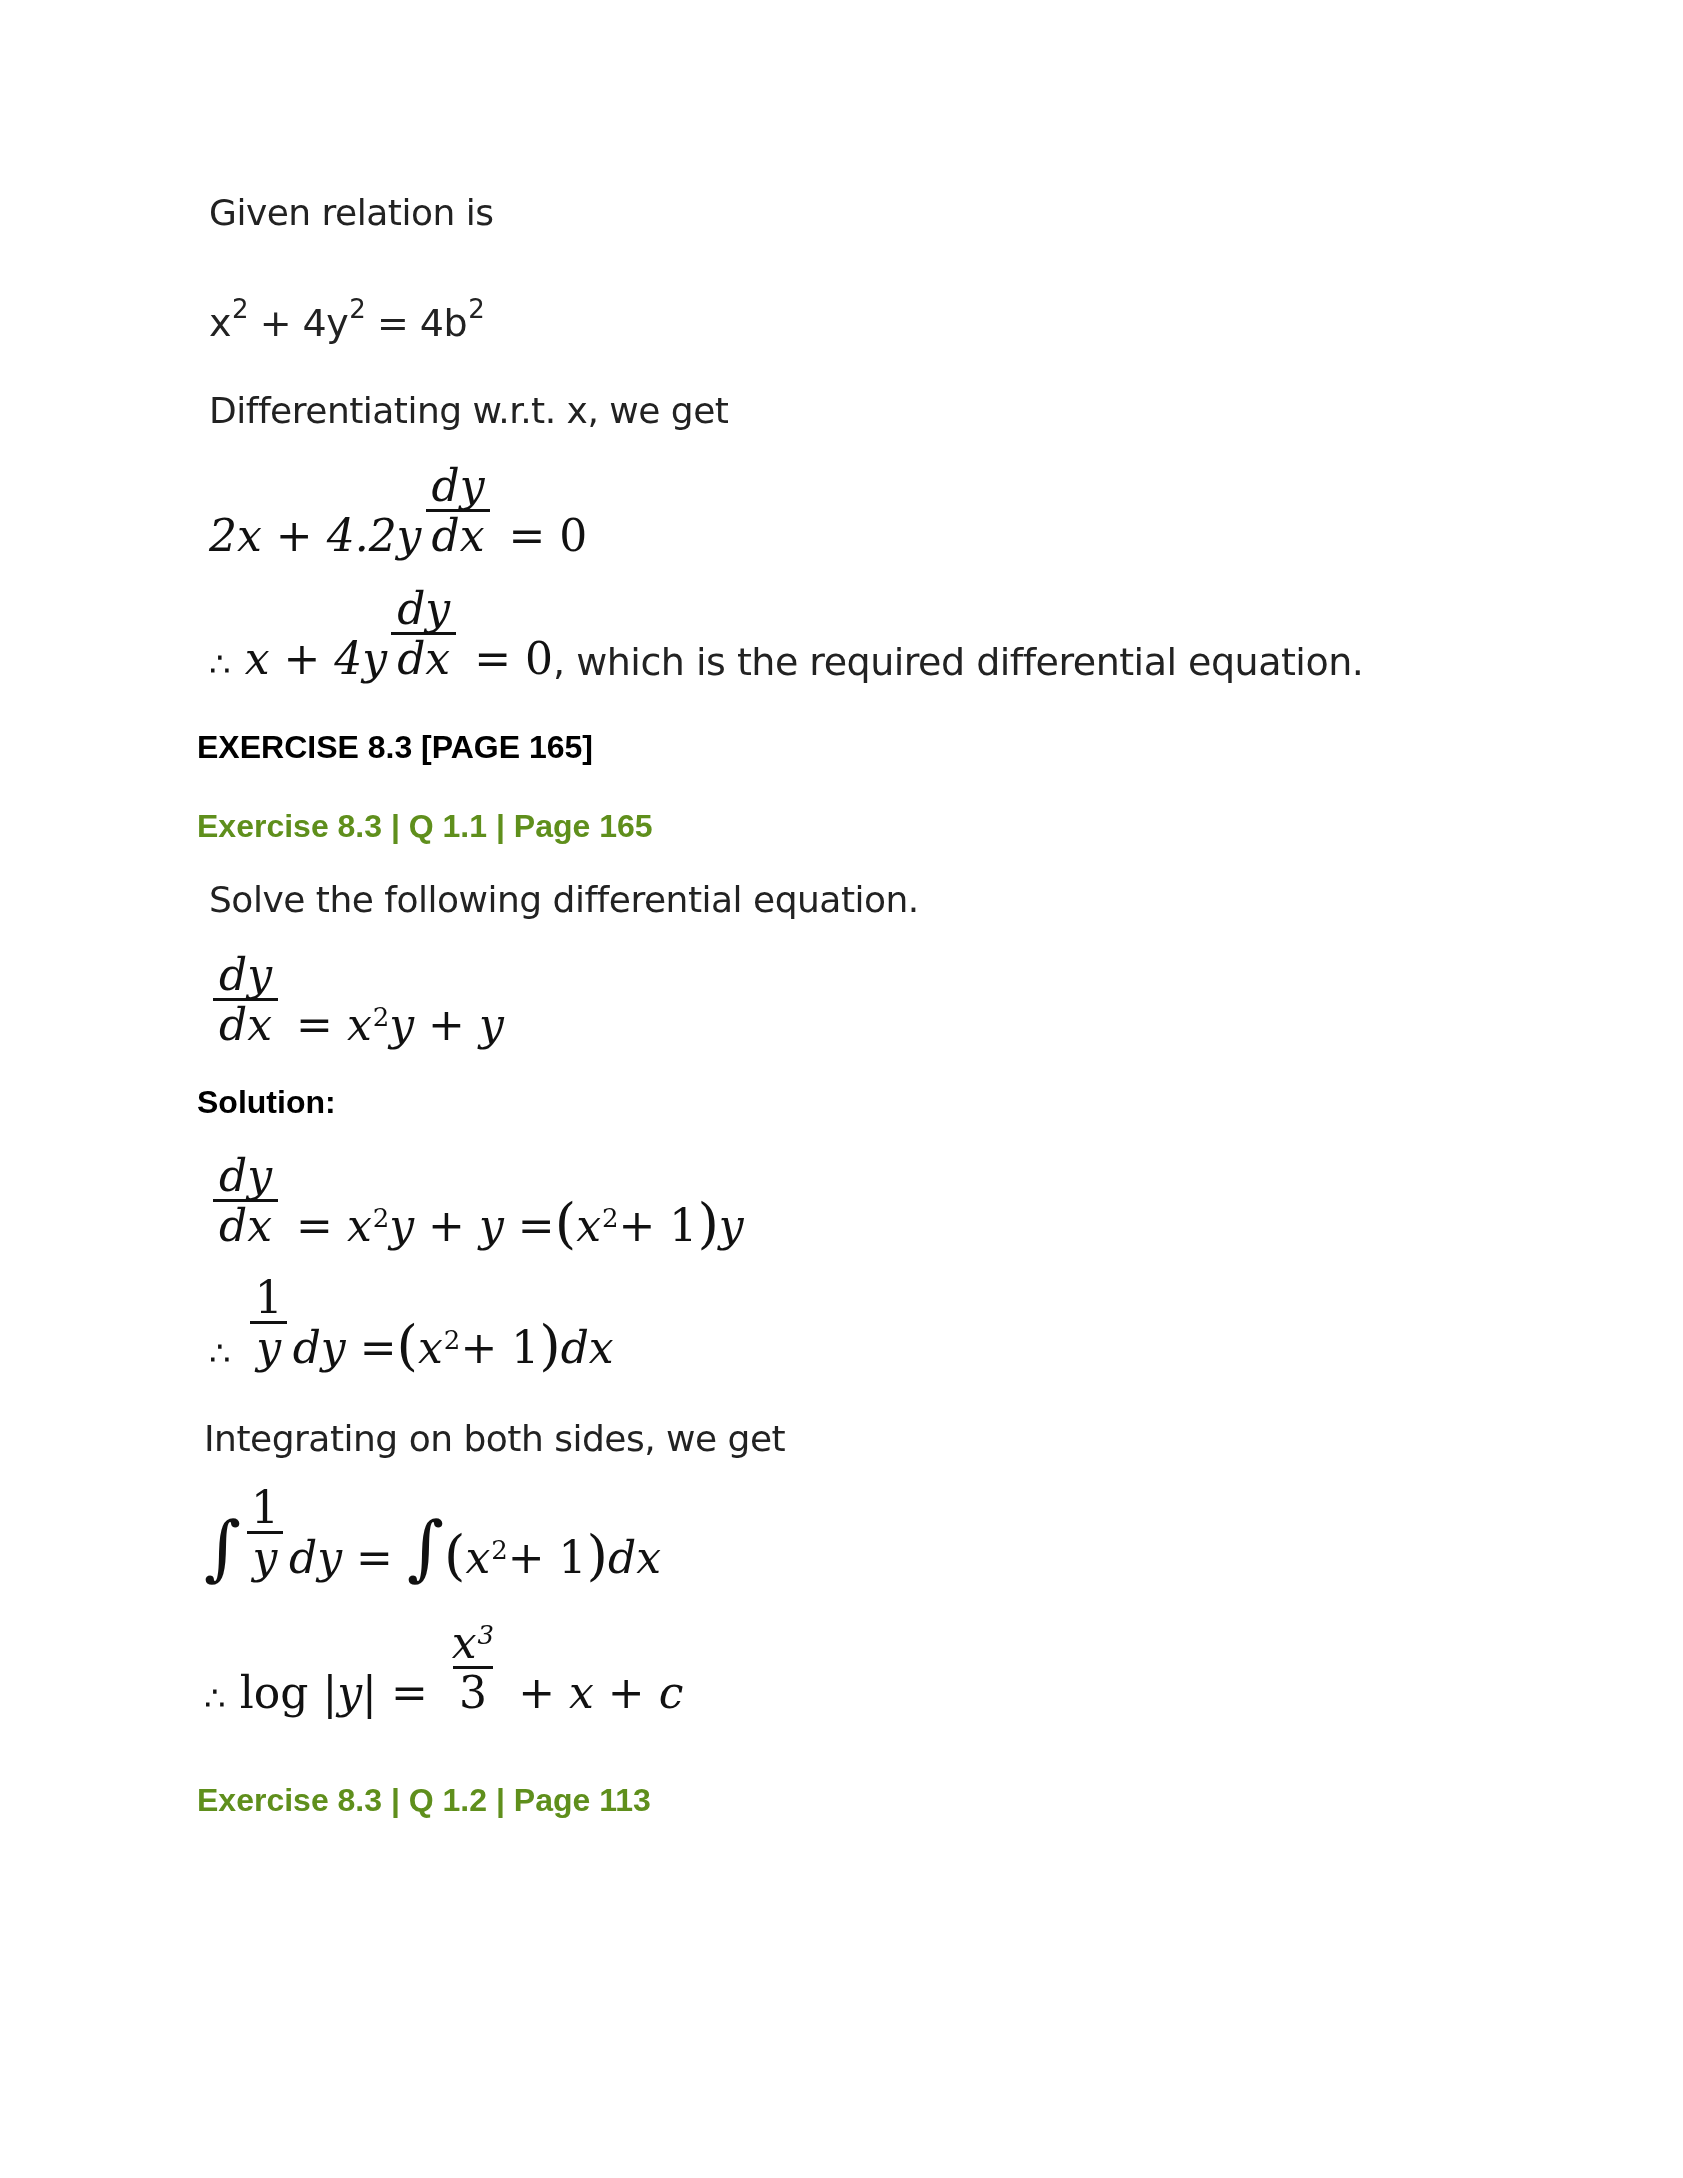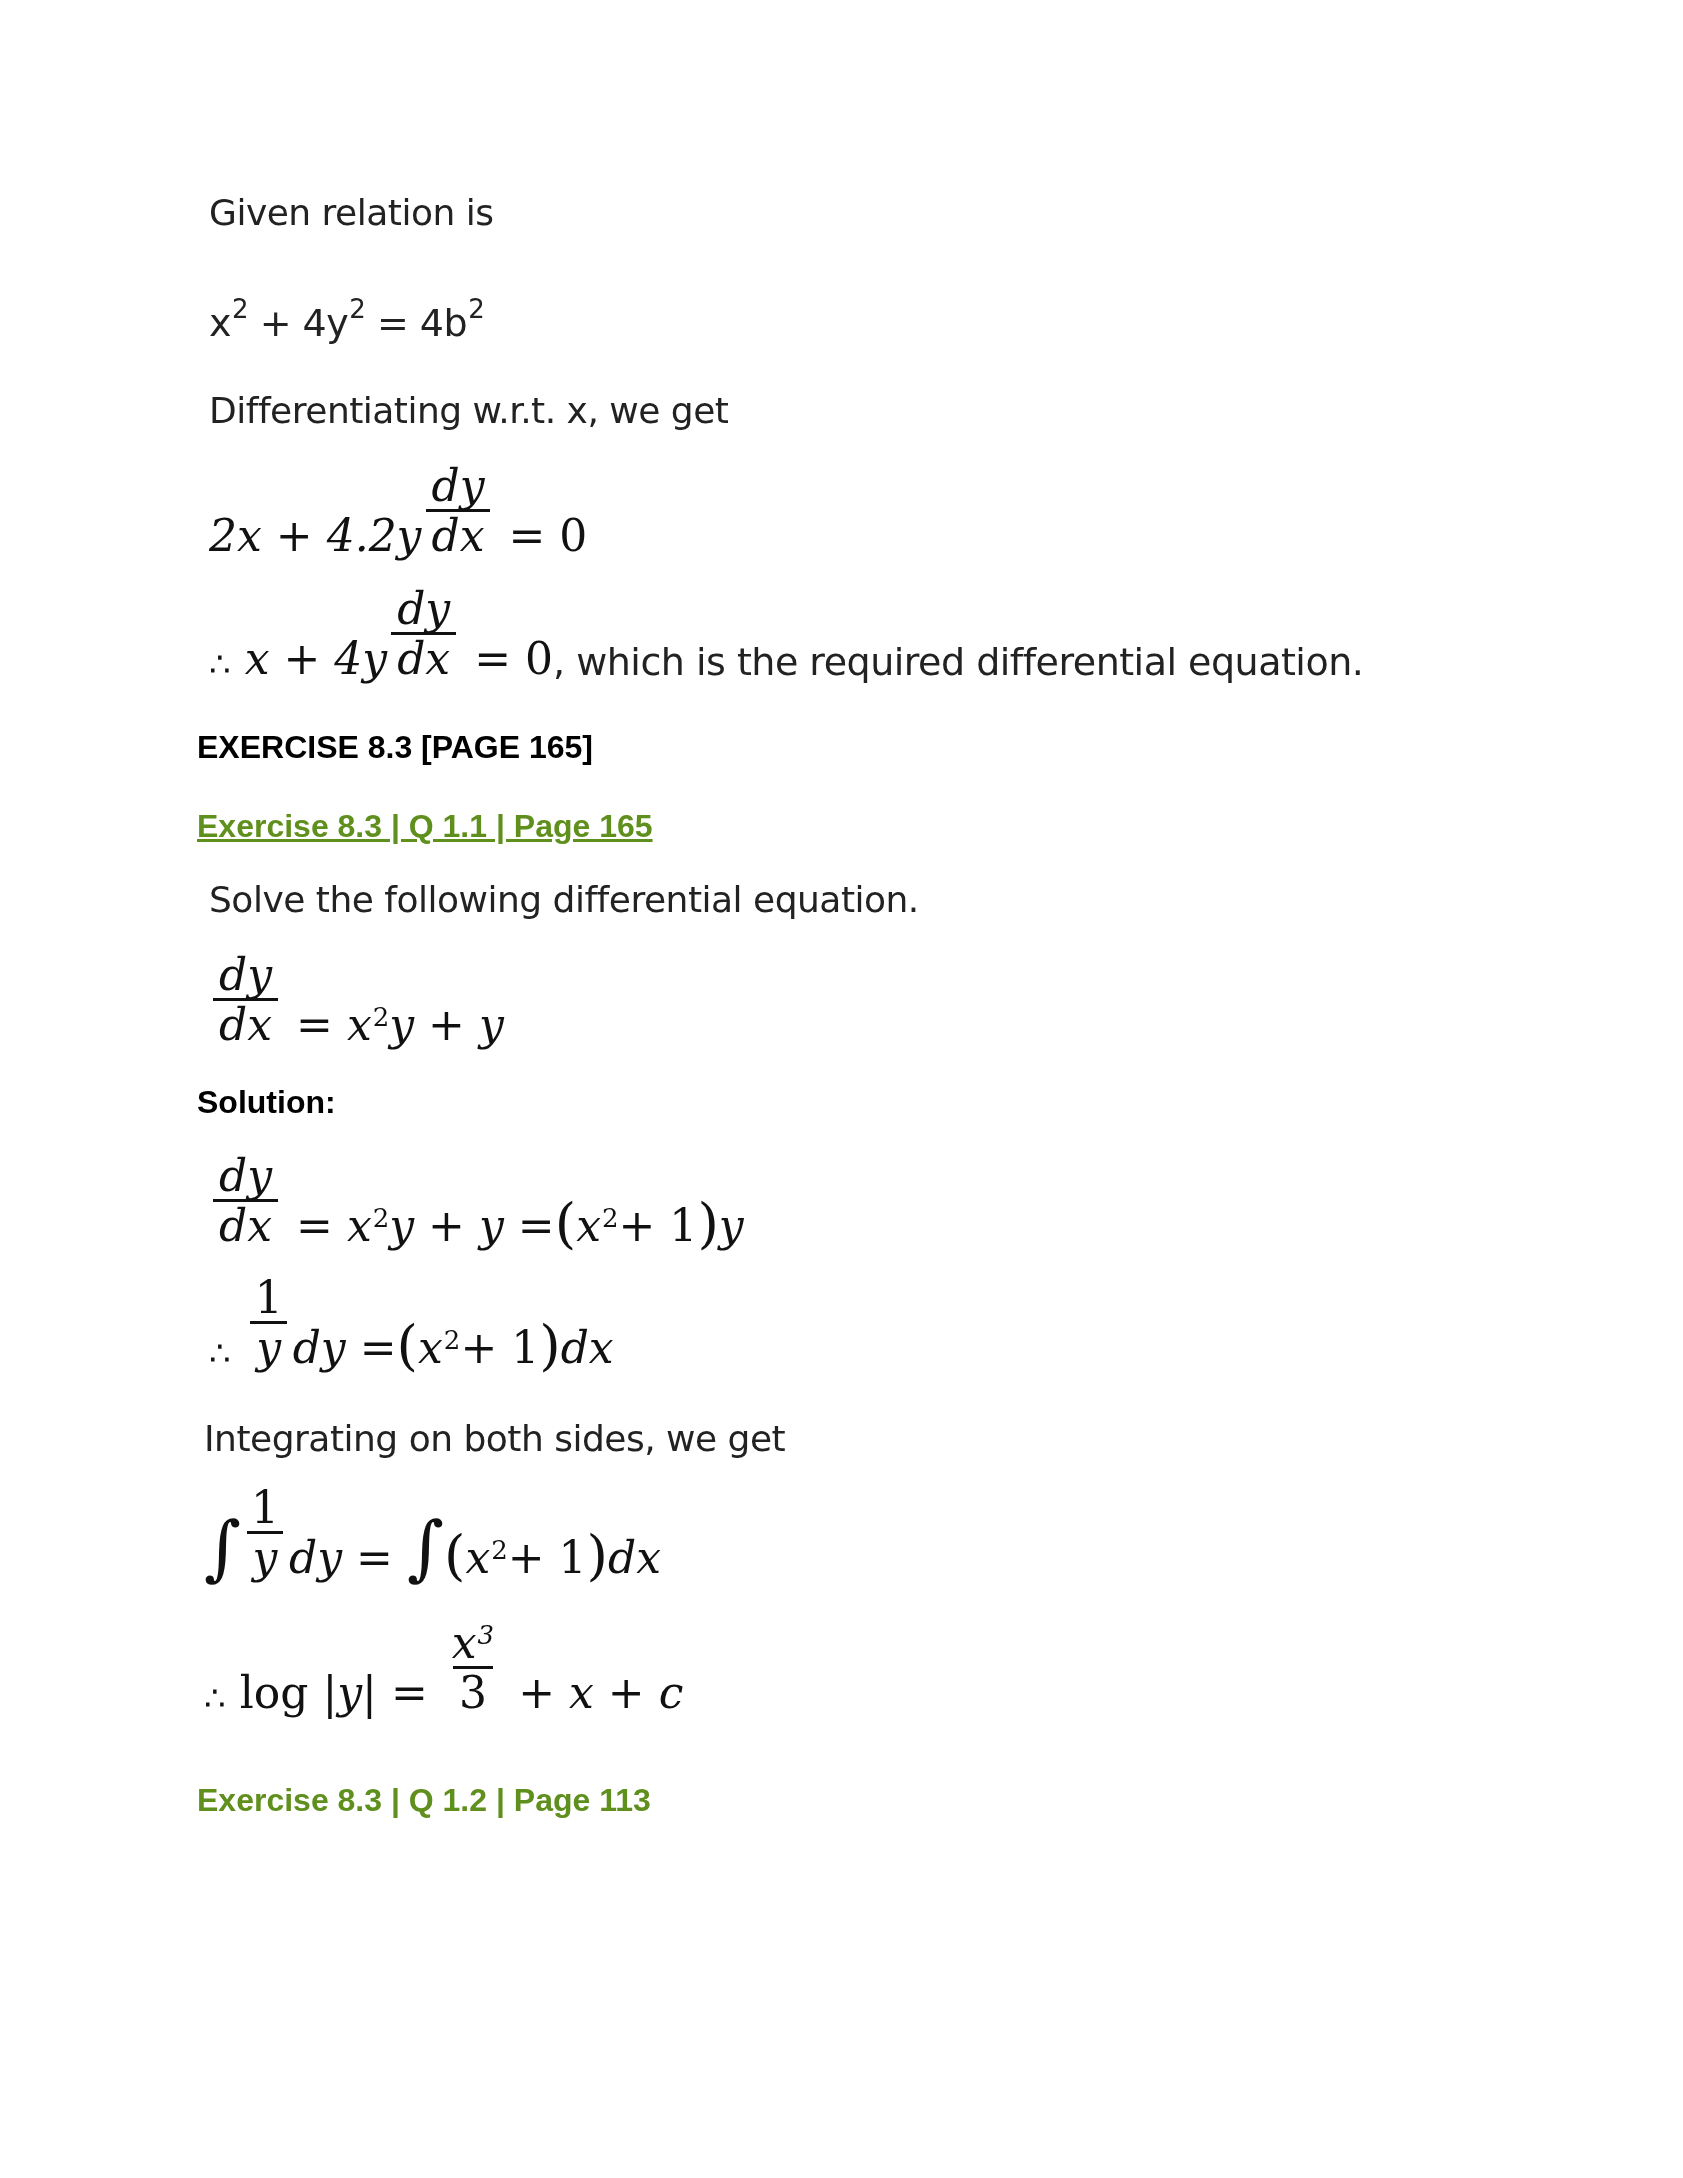--- a/index.html
+++ b/index.html
@@ -51,21 +51,21 @@
       <i class="num">dy</i>
       <i class="den">dx</i>
     </span>
   <span class="sp"></span>
     <span>= 0</span>
   <span class="prose" style="font-size:38px;margin-top:24px;">, which is the required differential equation.</span>
 </div>
 
 <div class="abs heading" style="left:197px; top:729px;">EXERCISE 8.3 [PAGE 165]</div>
 
-<div class="abs green" style="left:197px; top:808px;text-decoration:underline;">Exercise 8.3 | Q 1.1 | Page 165</div>
+<div class="abs green" style="left:197px; top:808px;">Exercise 8.3 | Q 1.1 | Page 165</div>
 
 <div class="abs prose" style="left:209px; top:879px;">Solve the following differential equation.</div>
 
 <div class="abs math" style="left:209px; top:952px;">
   <span class="frac">
       <i class="num">dy</i>
       <i class="den">dx</i>
     </span>
   <span class="sp"></span>
   <i>= x</i>

